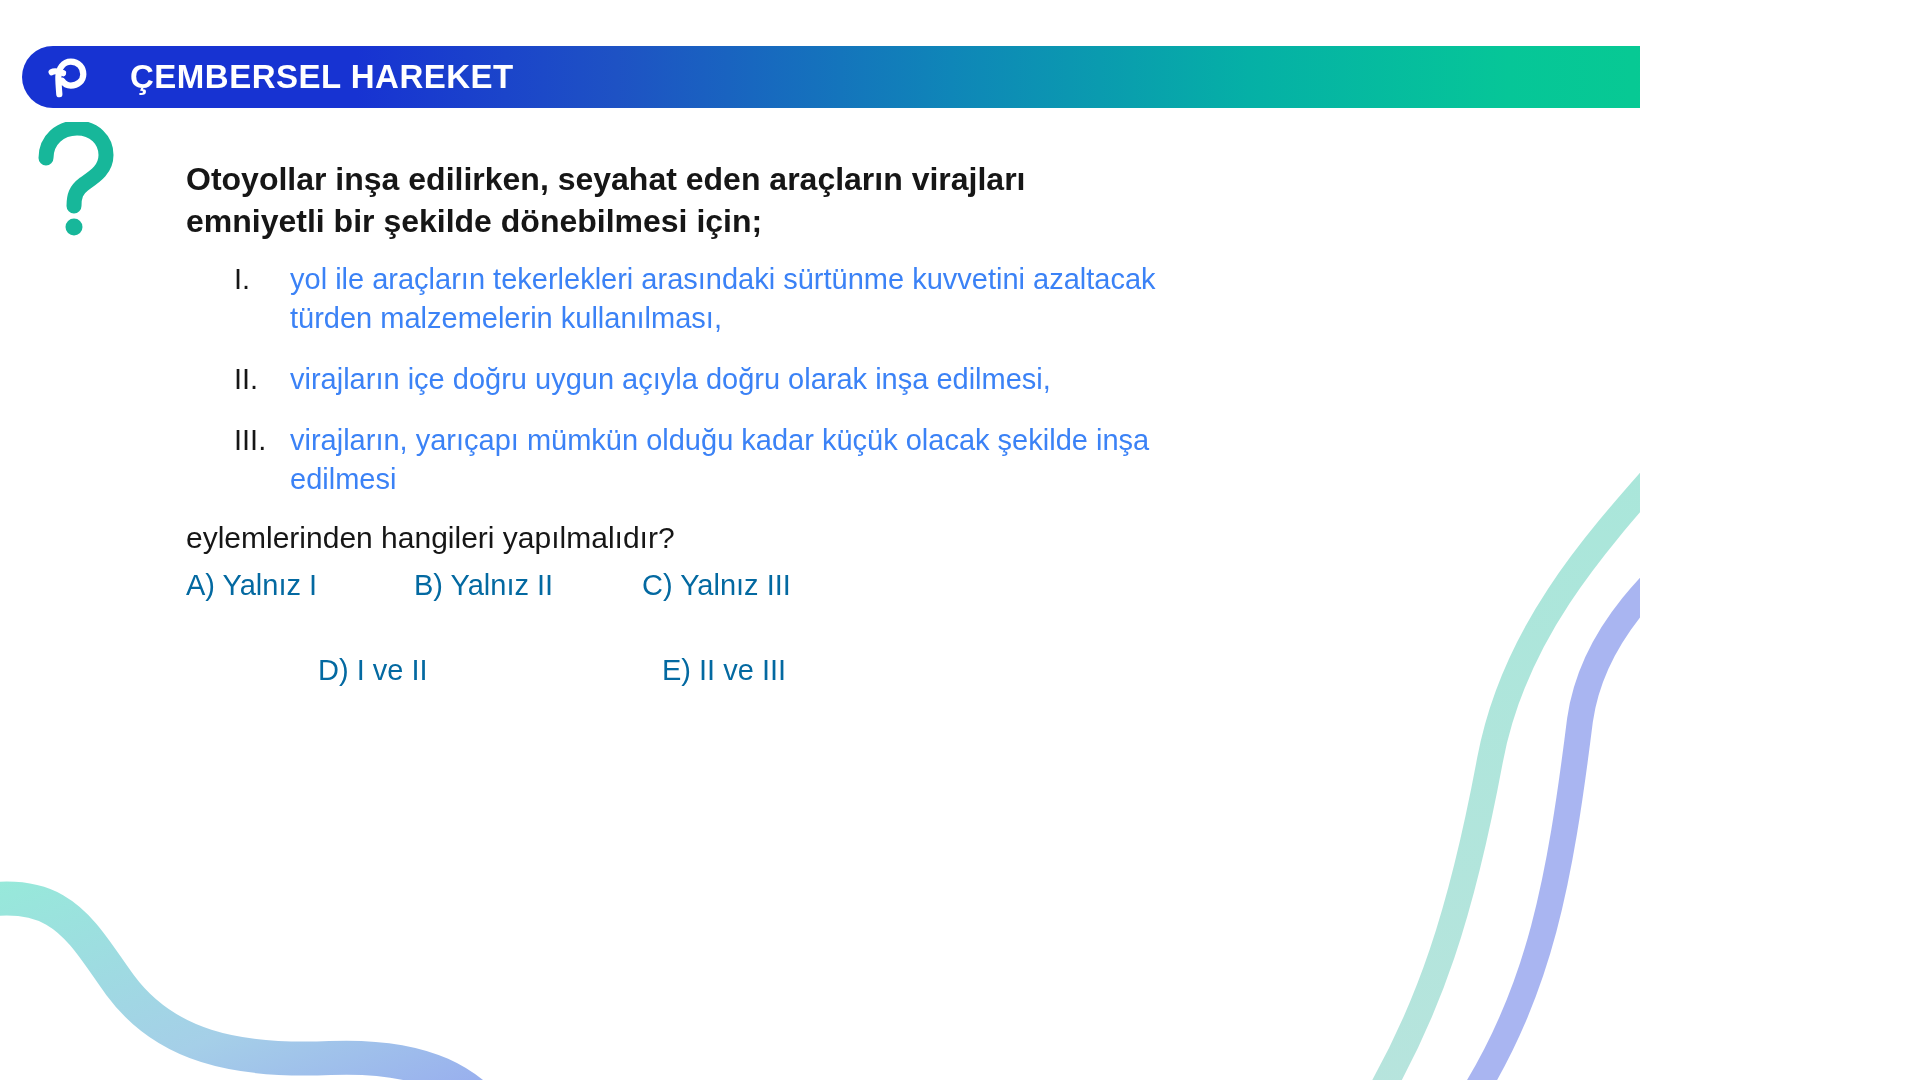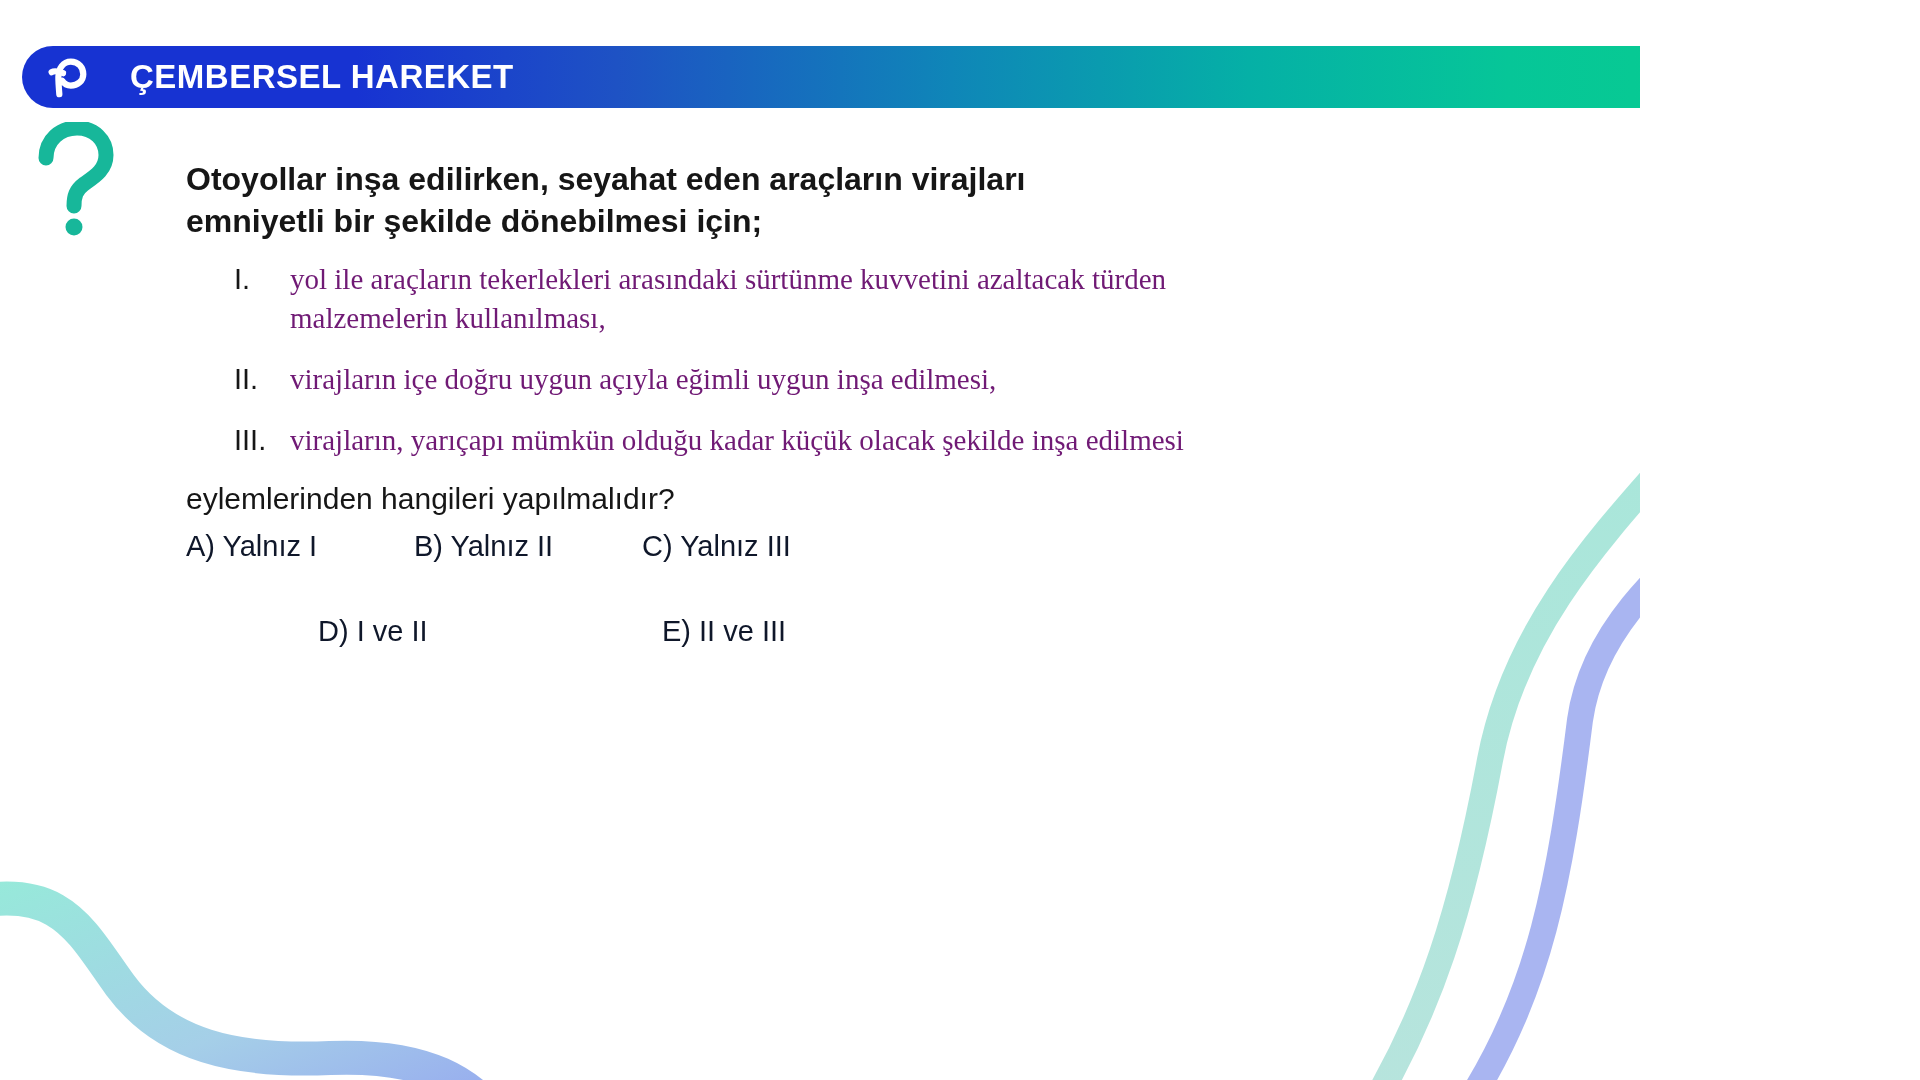--- a/index.html
+++ b/index.html
@@ -117,44 +117,43 @@
     flex: 0 0 auto;
     width: 56px;
     font-size: 29px;
     color: #161616;
     line-height: 1.34;
     text-align: left;
   }
   .roman-text {
     flex: 1 1 auto;
     font-size: 29px;
-    color: #701a75;
+    color: #3b82f6;
     line-height: 1.34;
     max-width: 900px;
-    font-family: Liberation Serif, serif;
   }
   .prompt {
     font-size: 30px;
     font-weight: normal;
     color: #161616;
     margin: 4px 0 14px 0;
   }
   .choices-row-1 {
     display: flex;
     align-items: baseline;
     margin: 0 0 52px 0;
   }
   .choices-row-2 {
     display: flex;
     align-items: baseline;
     padding-left: 132px;
   }
   .choice {
     font-size: 29px;
-    color: #0f172a;
+    color: #0369a1;
     white-space: nowrap;
   }
   .c-a { width: 228px; }
   .c-b { width: 228px; }
   .c-c { width: 228px; }
   .c-d { width: 344px; }
   .c-e { width: 300px; }
 </style>
 </head>
 <body>
@@ -204,21 +203,21 @@
 
     <p class="intro">Otoyollar inşa edilirken, seyahat eden araçların virajları emniyetli bir şekilde dönebilmesi için;</p>
 
     <ul class="roman-list">
       <li class="roman-item">
         <span class="roman-num">I.</span>
         <span class="roman-text">yol ile araçların tekerlekleri arasındaki sürtünme kuvvetini azaltacak türden malzemelerin kullanılması,</span>
       </li>
       <li class="roman-item">
         <span class="roman-num">II.</span>
-        <span class="roman-text">virajların içe doğru uygun açıyla eğimli uygun inşa edilmesi,</span>
+        <span class="roman-text">virajların içe doğru uygun açıyla doğru olarak inşa edilmesi,</span>
       </li>
       <li class="roman-item">
         <span class="roman-num">III.</span>
         <span class="roman-text">virajların, yarıçapı mümkün olduğu kadar küçük olacak şekilde inşa edilmesi</span>
       </li>
     </ul>
 
     <p class="prompt">eylemlerinden hangileri yapılmalıdır?</p>
 
     <div class="choices-row-1">

